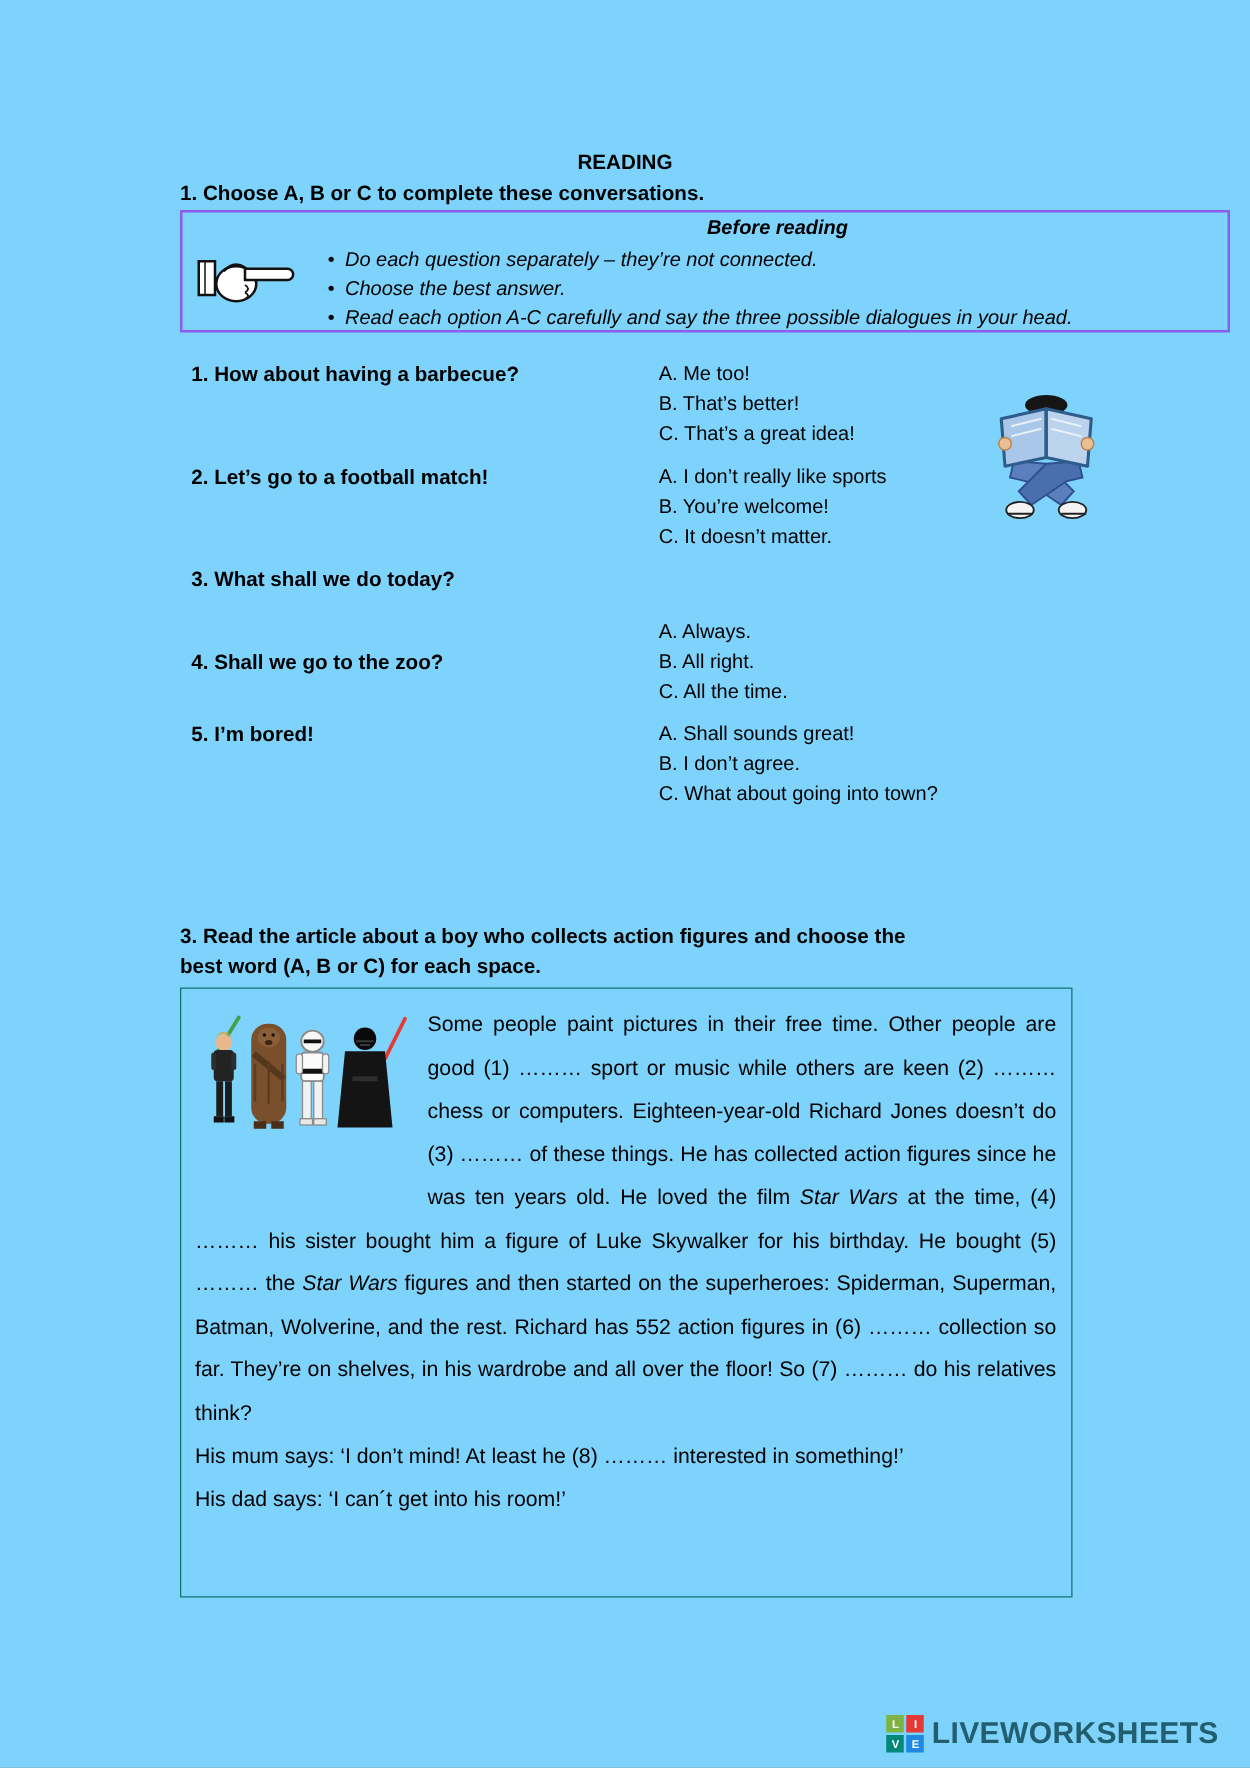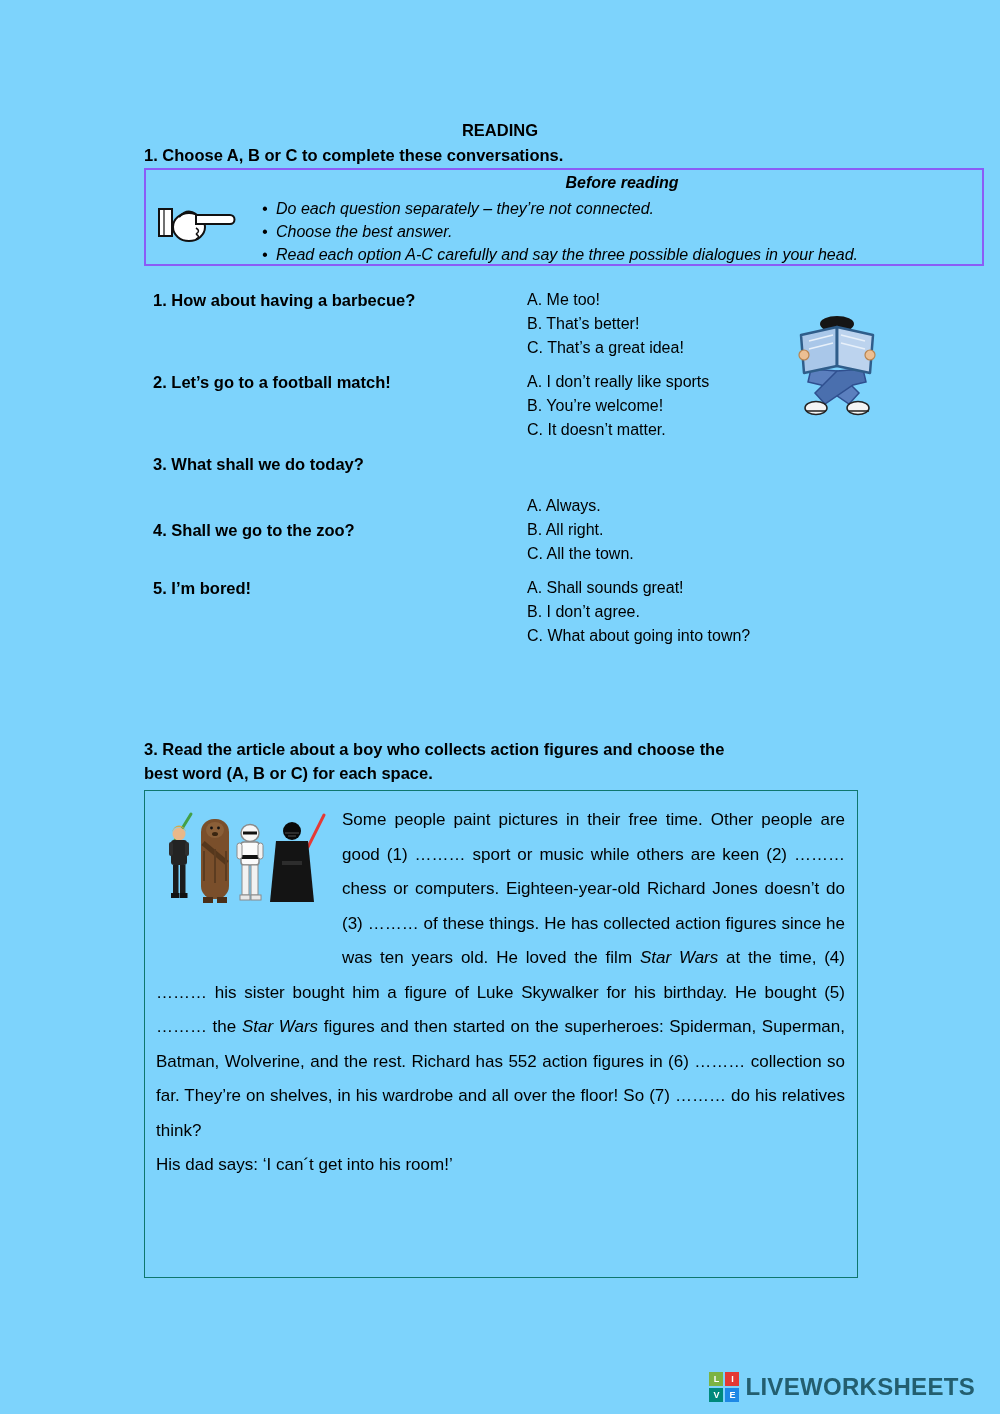--- a/index.html
+++ b/index.html
@@ -113,21 +113,21 @@
       </div>
     </div>
     <div class="qblock">
       <div class="qtext">3. What shall we do today?</div>
     </div>
     <div class="qblock mt">
       <div class="qtext">4. Shall we go to the zoo?</div>
       <div class="opts">
         <div>A. Always.</div>
         <div>B. All right.</div>
-        <div>C. All the town.</div>
+        <div>C. All the time.</div>
       </div>
     </div>
     <div class="qblock">
       <div class="qtext">5. I’m bored!</div>
       <div class="opts">
         <div>A. Shall sounds great!</div>
         <div>B. I don’t agree.</div>
         <div>C. What about going into town?</div>
       </div>
     </div>
@@ -192,20 +192,21 @@
         <rect x="95" y="86" width="10" height="5" fill="#e8e8e8" stroke="#8a8a8a"></rect>
 
         <line x1="152" y1="38" x2="168" y2="6" stroke="#e53935" stroke-width="3" stroke-linecap="round"></line>
         <polygon points="120,32 152,32 158,93 114,93" fill="#141414"></polygon>
         <circle cx="136" cy="22" r="9" fill="#0a0a0a"></circle>
         <path d="M129,24 h14 M132,27 h8" stroke="#3a3a3a" stroke-width="1.5"></path>
         <rect x="126" y="52" width="20" height="4" fill="#2d2d2d"></rect>
       </svg>
     </div>
     <p class="article-par"><span>Some people paint pictures in their free time. Other people are good (1) ……… sport or music while others are keen (2) ……… chess or computers. Eighteen-year-old Richard Jones doesn’t do (3) ……… of these things. He has collected action figures since he was ten years old. He loved the film </span><span class="it">Star Wars</span><span> at the time, (4) ……… his sister bought him a figure of Luke Skywalker for his birthday. He bought (5) ……… the </span><span class="it">Star Wars</span><span> figures and then started on the superheroes: Spiderman, Superman, Batman, Wolverine, and the rest. Richard has 552 action figures in (6) ……… collection so far. They’re on shelves, in his wardrobe and all over the floor! So (7) ……… do his relatives think?</span></p>
+    <div class="article-line">His mum says: ‘I don’t mind! At least he (8) ……… interested in something!’</div>
     <div class="article-line">His dad says: ‘I can´t get into his room!’</div>
   </div>
 
   <div class="footer-logo">
     <div class="logo-grid">
       <div class="sq" style="background:#7cb342">L</div>
       <div class="sq" style="background:#e53935">I</div>
       <div class="sq" style="background:#00897b">V</div>
       <div class="sq" style="background:#1e88e5">E</div>
     </div>

